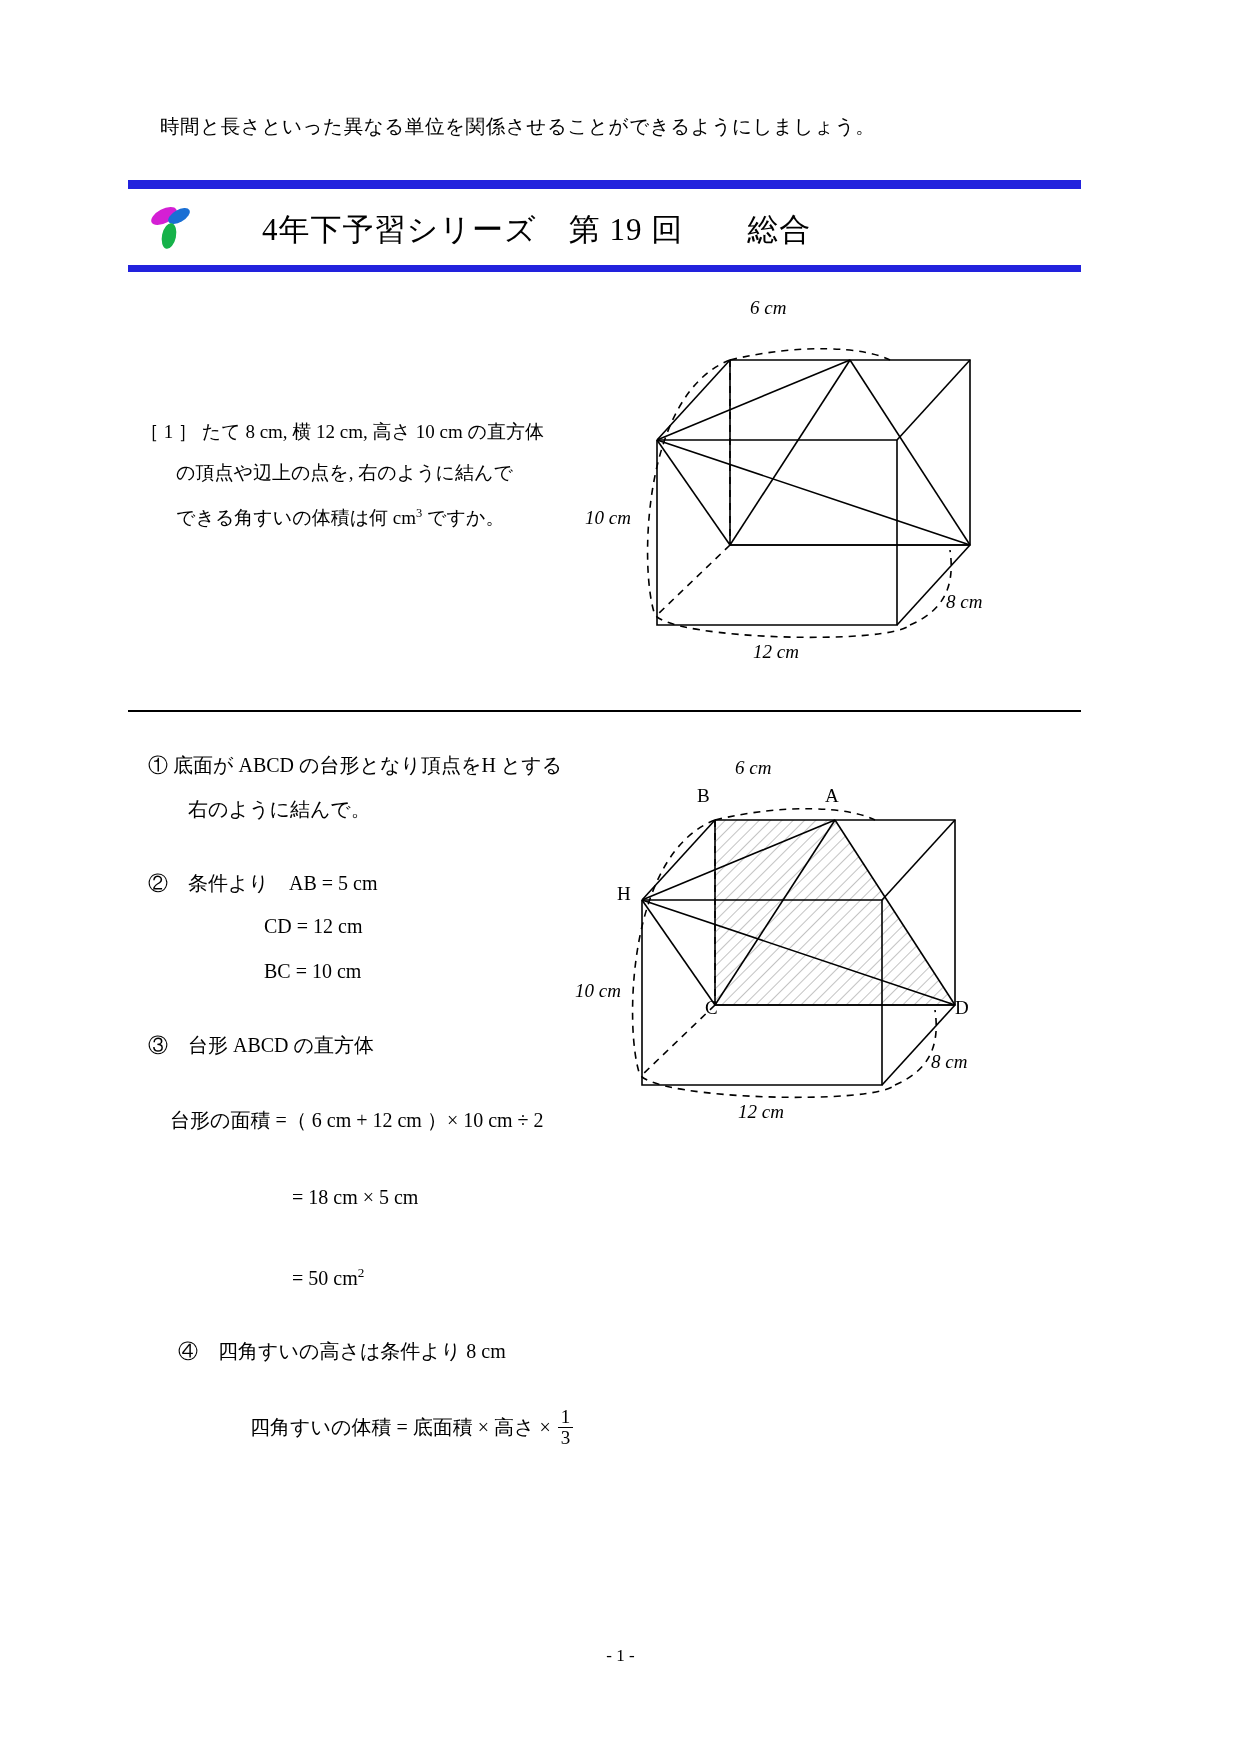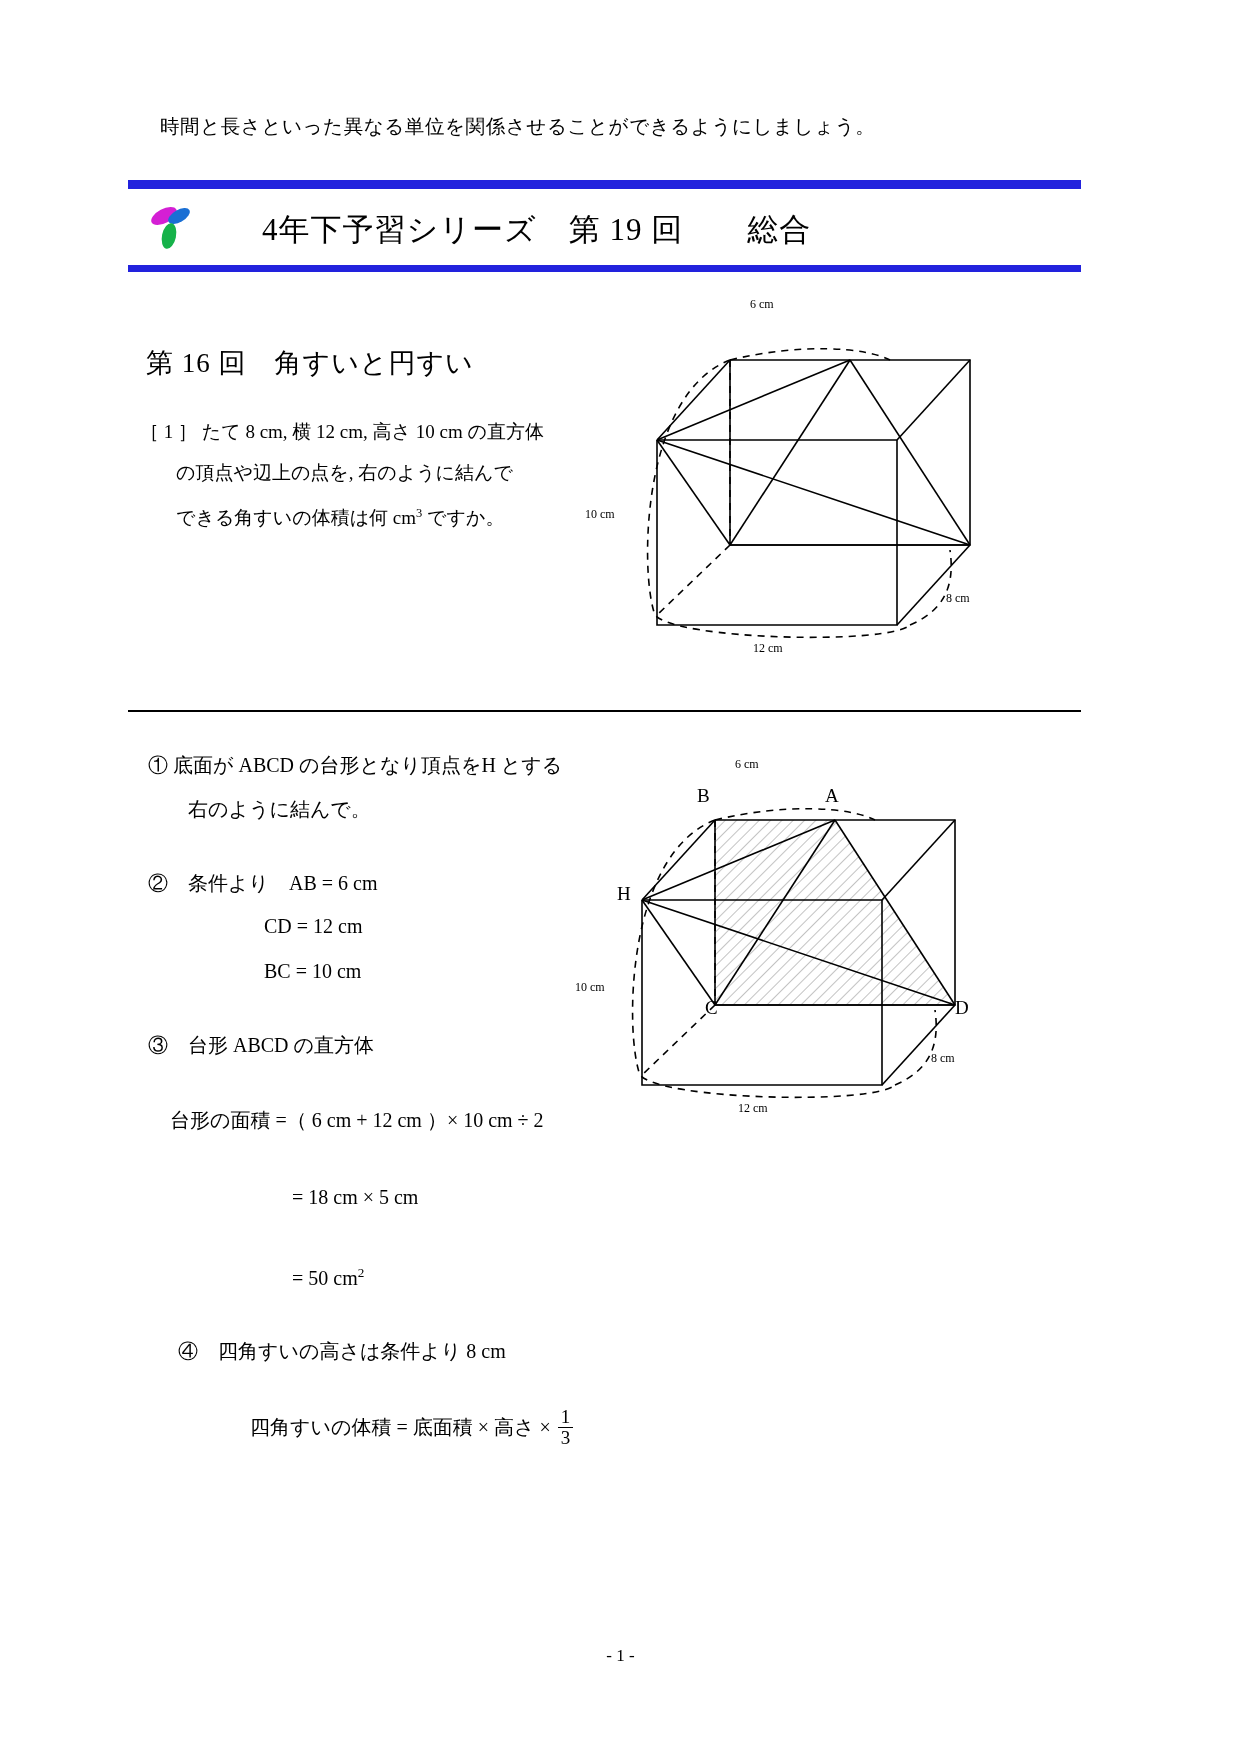--- a/index.html
+++ b/index.html
@@ -138,22 +138,23 @@
   }
   .fig2 {
     position: absolute;
     left: 585px;
     top: 745px;
     width: 430px;
     height: 420px;
   }
   .fig-label {
     position: absolute;
-    font-size: 12px;
-    white-space: nowrap;
+    font-size: 19px;
+    white-space: nowrap;
+    font-style: italic;
   }
   .pt-label {
     position: absolute;
     font-size: 19px;
     white-space: nowrap;
   }
 
   
   .footer {
     position: absolute;
@@ -177,21 +178,20 @@
   <div class="hdr-logo">
     <svg width="62" height="60" viewBox="0 0 62 60">
       <ellipse cx="22" cy="16" rx="14" ry="7" transform="rotate(-28 22 16)" fill="#d41fd4"></ellipse>
       <ellipse cx="37" cy="16" rx="12" ry="6" transform="rotate(-30 37 16)" fill="#1a6fd4"></ellipse>
       <ellipse cx="27" cy="36" rx="7" ry="13" transform="rotate(12 27 36)" fill="#16b24a"></ellipse>
     </svg>
   </div>
 
   <div class="hdr-title">4年下予習シリーズ　第 19 回　　総合</div>
 
-  <div class="sec-title">第 16 回　角すいと円すい</div>
 
   <div class="q-block">
     <div class="q-line">［ 1 ］ たて 8 cm, 横 12 cm, 高さ 10 cm の直方体</div>
     <div class="q-line q-indent">の頂点や辺上の点を, 右のように結んで</div>
     <div class="q-line q-indent"><span>できる角すいの体積は何 cm</span><sup>3</sup><span> ですか。</span></div>
   </div>
 
   <div class="fig1">
     <svg width="430" height="400" viewBox="0 0 430 400">
 
@@ -219,21 +219,21 @@
     <div class="fig-label" style="left:-15px; top:222px;">10 cm</div>
     <div class="fig-label" style="left:346px; top:306px;">8 cm</div>
     <div class="fig-label" style="left:153px; top:356px;">12 cm</div>
   </div>
 
   <div class="mid-rule"></div>
 
   <div class="sol">
     <div class="sol-line s1">① 底面が ABCD の台形となり頂点をH とする</div>
     <div class="sol-line s2">右のように結んで。</div>
-    <div class="sol-line s3">②　条件より　AB = 6 cm</div>
+    <div class="sol-line s3">②　条件より　AB = 5 cm</div>
     <div class="sol-line s4">CD = 12 cm</div>
     <div class="sol-line s5">BC = 10 cm</div>
     <div class="sol-line s6">③　台形 ABCD の直方体</div>
     <div class="sol-line s7">台形の面積 =（ 6 cm + 12 cm ）× 10 cm ÷ 2</div>
     <div class="sol-line s8">= 18 cm × 5 cm</div>
     <div class="sol-line s9"><span>= 50 cm</span><sup>2</sup></div>
     <div class="sol-line s10">④　四角すいの高さは条件より 8 cm</div>
     <div class="sol-line s11"><span>四角すいの体積 = 底面積 × 高さ × </span><span class="frac"><span class="num">1</span><span class="den">3</span></span></div>
   </div>
 

